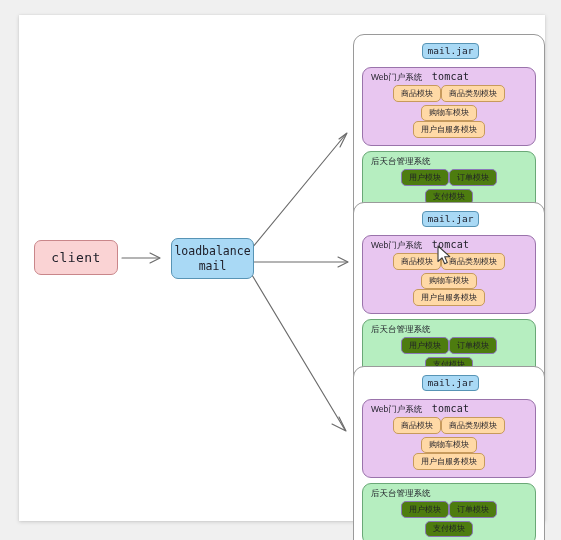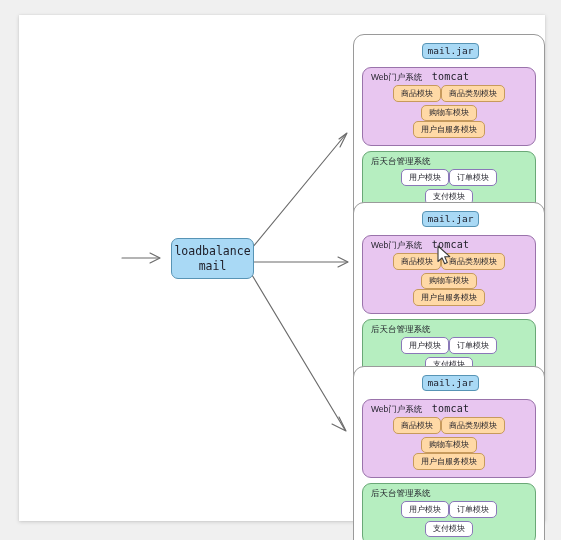--- a/index.html
+++ b/index.html
@@ -85,21 +85,21 @@
   }
   .mod-row:last-child{margin-bottom:1px;flex-direction:column;}
   .module{
     box-sizing:border-box;
     border-radius:5px;
     font-size:8px;color:#1f1f28;
     padding:2.5px 7px;line-height:1.2;
     white-space:nowrap;
   }
   .mod-orange{background:#ffd9a6;border:1.1px solid #c79a5c;}
-  .mod-purple{background:#ffffff;border:1.1px solid #8a78b8;}
+  .mod-purple{background:#4d7c0f;border:1.1px solid #8a78b8;}
 
   
   #cursor{position:absolute;left:437px;top:245px;width:16px;height:21px;}
 </style>
 </head>
 <body>
 
 <div id="canvas"></div>
 
 <div id="stage">
@@ -114,20 +114,23 @@
       <polyline points="339,139 347,133 340,147"></polyline>
 
       <line x1="252" y1="262" x2="347" y2="262"></line>
       <polyline points="338,257 348,262 338,267"></polyline>
 
       <line x1="252" y1="275" x2="345" y2="430"></line>
       <polyline points="332,424 346,431 339,417"></polyline>
     </g>
   </svg>
 
+  <div class="node" id="client-node">
+    <span>client</span>
+  </div>
 
   <div class="node" id="nginx-node">
     <span>
       <span>loadbalance</span><br>
       <span>mail</span>
     </span>
   </div>
 
   <div class="tomcat" id="tomcat-1" style="top:34px;">
     <div class="tomcat-header">

